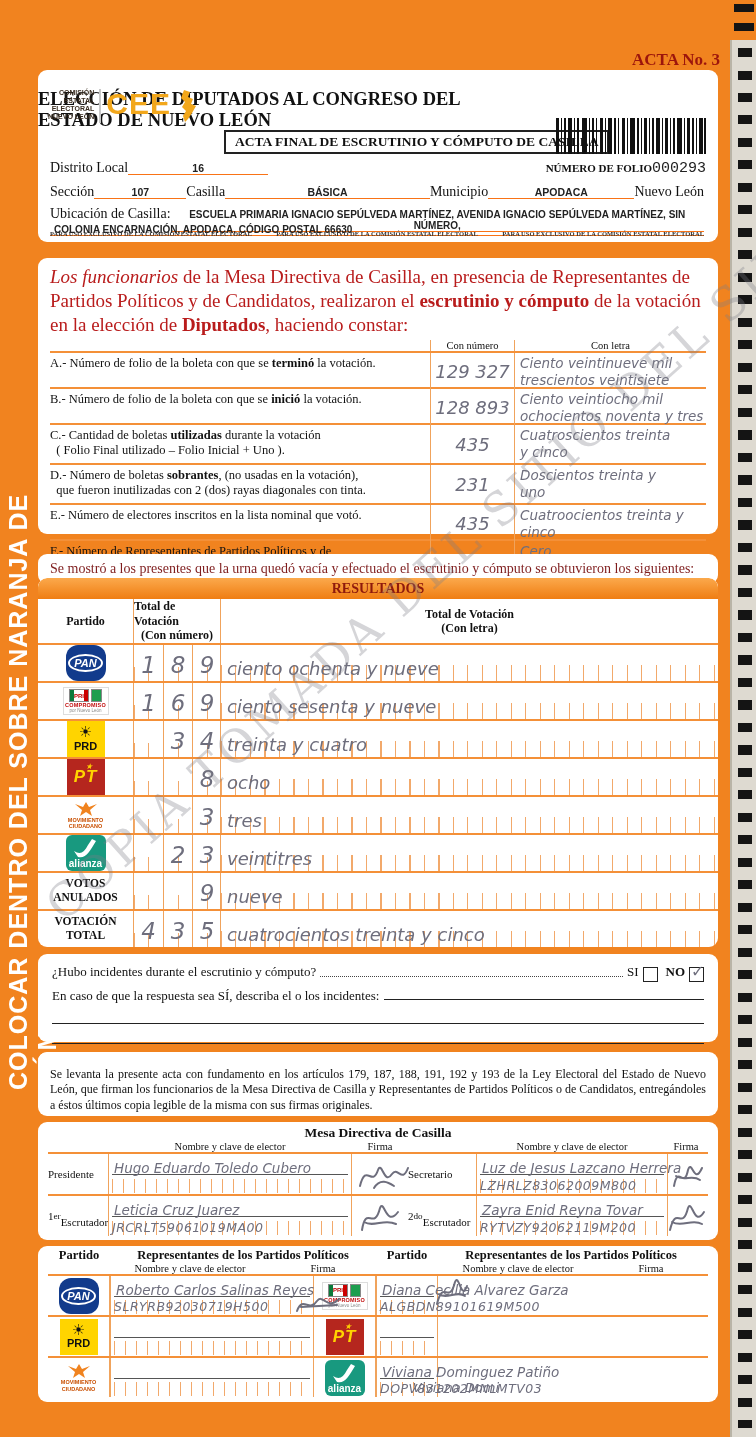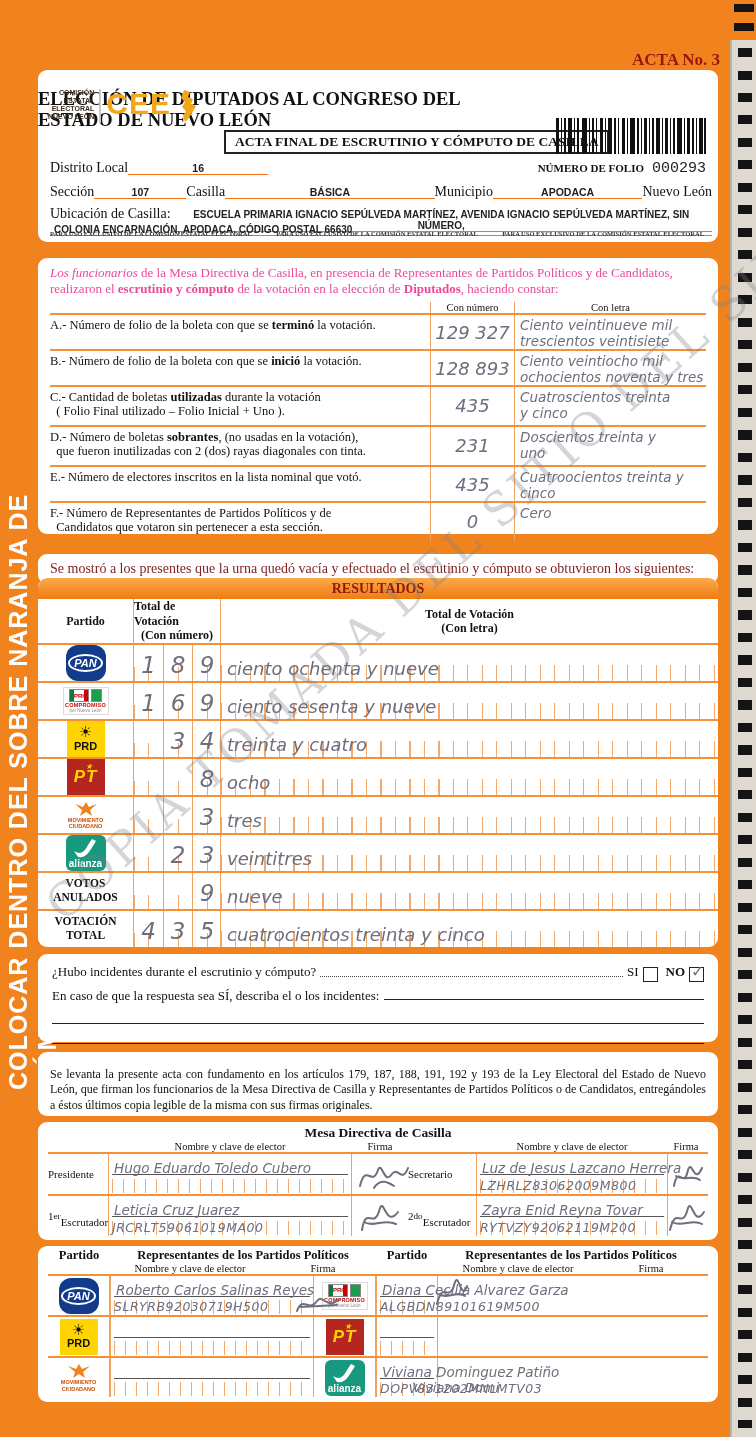--- a/index.html
+++ b/index.html
@@ -26,33 +26,33 @@
 
   
   .header-box { top:70px; height:172px; }
   .title { position:absolute; top:6px; left:0; width:100%; text-align:left; font-weight:bold; font-size:18.5px; line-height:1.15; color:#111;margin-top:13px; }
   .logo { position:absolute; left:10px; top:19px; display:flex; align-items:flex-start; gap:5px; }
   .logo-org { font-family:"Liberation Sans", sans-serif; font-weight:bold; font-size:7px; text-align:right; color:#3a2d20; line-height:1.15; }
   .logo-sep { width:2px; height:34px; background:#c8c8c8; }
   .logo-cee { font-family:"Liberation Sans", sans-serif; font-weight:bold; font-size:30px; color:#F2A71B; letter-spacing:1px; line-height:1; }
   .subtitle-box { position:absolute; left:186px; top:60px; border:2px solid #222; padding:2px 9px; font-weight:bold; font-size:13.5px; color:#111; }
   .barcode { position:absolute; right:12px; top:48px; }
-  .folio-line { position:absolute; right:12px; top:90px; display:flex; align-items:baseline; gap:8px; }
+  .folio-line { position:absolute; right:12px; top:90px; display:flex; align-items:baseline; }
   .folio-label { font-weight:bold; font-size:11px; color:#111; }
   .folio-value { font-family:"Liberation Mono", monospace; font-size:15px; color:#222; }
   .hrow { position:absolute; left:12px; right:200px; display:flex; align-items:baseline; font-size:14px; color:#111; }
-  .hrow2 { right:6px; }
+  .hrow2 { right:14px; }
   .uline { display:inline-block; border-bottom:1px solid #f97316; text-align:center;
       font-family:"Liberation Sans", sans-serif; font-weight:bold; font-size:10.5px; color:#222; }
   .notes { position:absolute; bottom:5px; left:12px; right:14px; display:flex; justify-content:space-between; }
   .note { font-weight:bold; font-size:6.5px; color:#333; }
 
   
   .stmt-box { top:258px; height:276px; }
-  .intro { font-size:13px; line-height:1.25; color:#ec4899; padding:7px 12px 2px 12px; }
+  .intro { font-size:19px; line-height:1.25; color:#b91c1c; padding:7px 12px 2px 12px; }
   .ctable { margin:2px 12px 0 12px; }
   .chead { display:grid; grid-template-columns:380px 84px 192px; font-size:10.5px; text-align:center; color:#111; }
   .chead span { border-left:1px solid #F0A35C; }
   .crow { display:grid; grid-template-columns:380px 84px 192px; border-top:2px solid #F49038; }
   .crow .lbl { font-size:12.5px; line-height:1.18; color:#111; padding:3px 2px 0 0; }
   .crow .num, .crow .let { border-left:1px solid #F0A35C; position:relative; }
   .cnum { position:absolute; inset:0; display:flex; align-items:center; justify-content:center; font-size:18px; }
   .clet { padding-left:5px; font-size:13.5px; line-height:1.25; padding-top:2px; }
 
   

